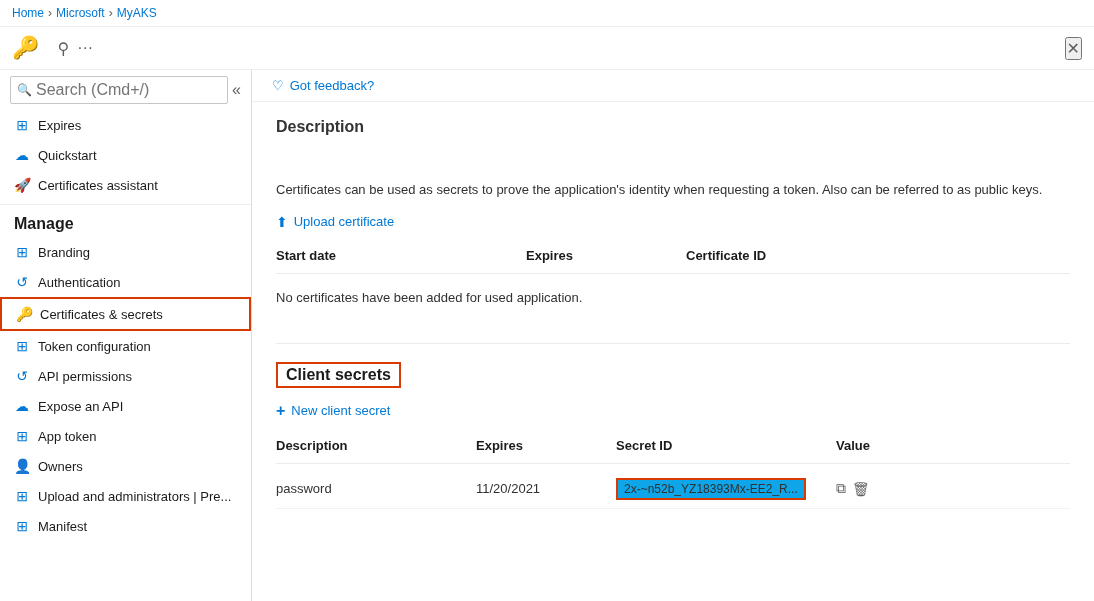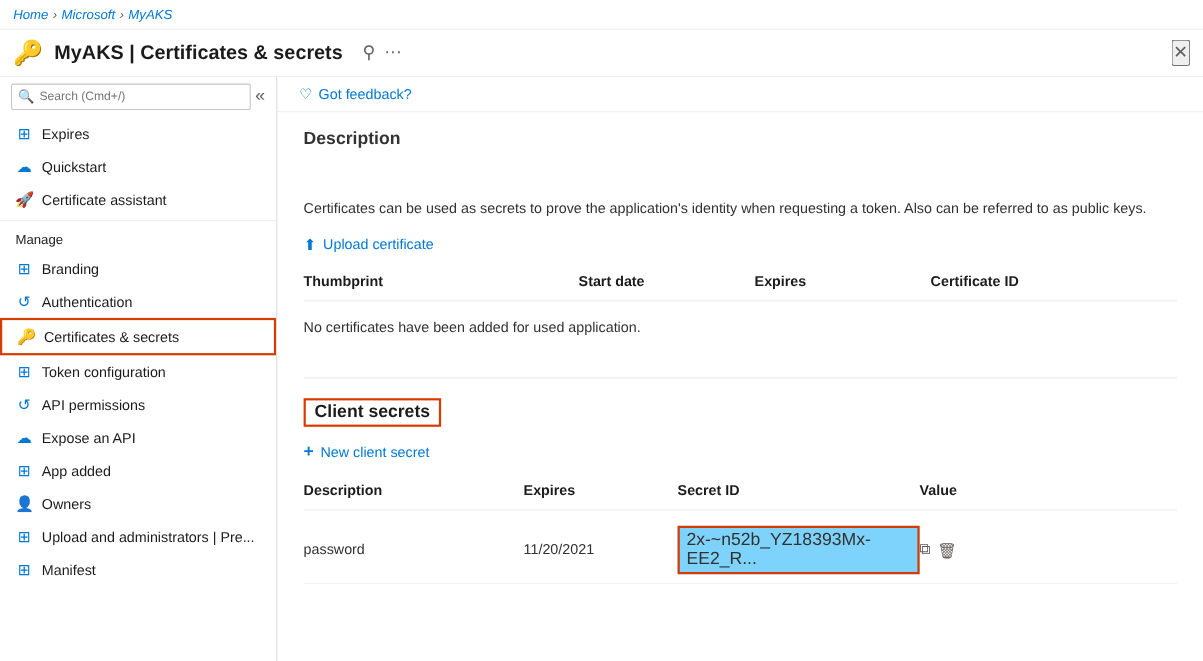--- a/index.html
+++ b/index.html
@@ -1,40 +1,40 @@
 <!DOCTYPE html>
 <html><head>
   <meta charset="utf-8">
   <style>
     * { box-sizing: border-box; margin: 0; padding: 0; }
     body { font-family: 'Segoe UI', Arial, sans-serif; font-size: 13px; color: #333; background: #fff; display: flex; flex-direction: column; height: 601px; overflow: hidden; }
 
     
-    .breadcrumb-bar { display: flex; align-items: flex-end; padding: 6px 12px; font-size: 12px; color: #0078d4; gap: 4px; border-bottom: 1px solid #eee; font-style: italic; }
+    .breadcrumb-bar { display: flex; align-items: flex-end; padding: 6px 12px; font-size: 12px; color: #0078d4; gap: 4px; border-bottom: 1px solid #eee; }
     .breadcrumb-bar span { color: #605e5c; }
     .breadcrumb-bar a { color: #0078d4; text-decoration: none; }
 
     
     .title-bar { display: flex; align-items: center; padding: 8px 12px; gap: 10px; border-bottom: 1px solid #eee; }
     .title-bar .key-icon { font-size: 22px; }
     .title-bar h1 { font-size: 18px; font-weight: 600; color: #1b1b1b; }
     .title-bar .title-actions { display: flex; align-items: center; gap: 8px; margin-left: 8px; color: #605e5c; font-size: 16px; }
     .title-bar .close-btn { margin-left: auto; font-size: 16px; color: #605e5c; cursor: pointer; }
 
     
     .main-layout { display: flex; flex: 1; overflow: hidden; }
 
     
     .sidebar { width: 252px; border-right: 1px solid #ddd; display: flex; flex-direction: column; overflow-y: auto; flex-shrink: 0; }
 
     .nav-item { display: flex; align-items: center; gap: 8px; padding: 7px 14px; cursor: pointer; font-size: 13px; color: #1b1b1b; }
     .nav-item.active { background: #fff; border: 2px solid #d83b01; font-weight: 500; }
     .nav-item .nav-icon { width: 16px; text-align: center; font-size: 14px; }
 
-    .nav-section-label { padding: 10px 14px 4px; font-size: 12px; font-weight: 400; color: #1b1b1b; border-top: 1px solid #eee; margin-top: 4px; }
+    .nav-section-label { padding: 10px 14px 4px; font-size: 16px; font-weight: 700; color: #1b1b1b; border-top: 1px solid #eee; margin-top: 4px; }
 
     
     .content { flex: 1; overflow-y: auto; padding: 0; }
 
     .feedback-bar { display: flex; align-items: center; gap: 6px; padding: 8px 20px; border-bottom: 1px solid #eee; font-size: 13px; color: #0078d4; }
 
     .content-body { padding: 16px 24px; }
 
     .section-title { font-size: 16px; font-weight: 600; margin-bottom: 6px; }
     .section-desc { font-size: 13px; color: #323130; margin-bottom: 14px; line-height: 1.5; margin-top: 44px; }
@@ -52,21 +52,21 @@
 
     .no-data { font-size: 13px; color: #323130; padding: 10px 0 20px; }
 
     .divider { border: none; border-top: 1px solid #edebe9; margin: 18px 0; }
 
     .client-secrets-title { font-size: 16px; font-weight: 600; margin-bottom: 6px; border: 2px solid #d83b01; display: inline-block; padding: 2px 8px; color: #1b1b1b; }
 
     .new-secret-link { display: flex; align-items: center; gap: 6px; color: #0078d4; font-size: 13px; cursor: pointer; margin-bottom: 14px; }
 
     .value-cell { display: flex; align-items: center; gap: 6px; }
-    .value-highlight { border: 2px solid #d83b01; padding: 2px 6px; font-size: 16px; color: #323130; background: #7dd3fc; }
+    .value-highlight { border: 2px solid #d83b01; padding: 2px 6px; font-size: 12px; color: #323130; background: #0ea5e9; }
 
     .secret-id-cell { display: flex; align-items: center; gap: 6px; }
     .copy-icon, .delete-icon { color: #605e5c; font-size: 14px; cursor: pointer; }
 
     
     .icon-blue { color: #0078d4; }
     .icon-yellow { color: #ffb900; }
     .icon-orange { color: #d83b01; }
   </style>
 </head>
@@ -75,52 +75,49 @@
 <div class="breadcrumb-bar">
   <a href="#">Home</a>
   <span>›</span>
   <a href="#">Microsoft</a>
   <span>›</span>
   <a href="#">MyAKS</a>
 </div>
 
 <div class="title-bar">
   <span class="key-icon">🔑</span>
-  <h1>
-    <span>MyAKS</span> | <span>Certificates &amp; secrets</span>
-  </h1>
   <div class="title-actions">
     <span style="cursor:pointer;">⚲</span>
     <span style="cursor:pointer;">···</span>
   </div>
   <button class="close-btn">✕</button>
 </div>
 
 <div class="main-layout">
 
   <div class="sidebar">
     <div style="display:flex; align-items:center; padding: 6px 10px; gap:4px;">
       <div style="flex:1; border:1px solid #c8c6c4; border-radius:2px; display:flex; align-items:center; padding:4px 6px; gap:4px;">
         <span style="color:#605e5c; font-size:12px;">🔍</span>
-        <input type="text" style="border: none; outline: none; font-size: 11px; color: #a16207; width: 100%;" placeholder="Search (Cmd+/)">
+        <input type="text" style="border: none; outline: none; font-size: 16px; color: #a16207; width: 100%;" placeholder="Search (Cmd+/)">
       </div>
       <button style="background:none;border:none;cursor:pointer;font-size:16px;color:#605e5c;">«</button>
     </div>
 
     <div class="nav-item">
       <span class="nav-icon icon-blue">⊞</span>
       <span>Expires</span>
     </div>
     <div class="nav-item">
       <span class="nav-icon icon-blue">☁</span>
       <span>Quickstart</span>
     </div>
     <div class="nav-item">
       <span class="nav-icon icon-orange">🚀</span>
-      <span>Certificate assistant</span>
+      <span>Certificates assistant</span>
     </div>
 
     <div class="nav-section-label">Manage</div>
 
     <div class="nav-item">
       <span class="nav-icon icon-blue">⊞</span>
       <span>Branding</span>
     </div>
     <div class="nav-item">
       <span class="nav-icon icon-blue">↺</span>
@@ -137,21 +134,21 @@
     <div class="nav-item">
       <span class="nav-icon icon-blue">↺</span>
       <span>API permissions</span>
     </div>
     <div class="nav-item">
       <span class="nav-icon icon-blue">☁</span>
       <span>Expose an API</span>
     </div>
     <div class="nav-item">
       <span class="nav-icon icon-blue">⊞</span>
-      <span>App added</span>
+      <span>App token</span>
     </div>
     <div class="nav-item">
       <span class="nav-icon icon-blue">👤</span>
       <span>Owners</span>
     </div>
     <div class="nav-item">
       <span class="nav-icon icon-blue">⊞</span>
       <span>Upload and administrators | Pre...</span>
     </div>
     <div class="nav-item">
@@ -173,21 +170,20 @@
         <div class="section-title">Description</div>
         <div class="section-desc">Certificates can be used as secrets to prove the application's identity when requesting a token. Also can be referred to as public keys.</div>
 
         <div class="upload-link">
           <span style="font-size:14px;">⬆</span>
           <span>Upload certificate</span>
         </div>
 
         <div class="cert-table">
           <div class="table-header">
-            <div class="table-header-cell">Thumbprint</div>
             <div class="table-header-cell">Start date</div>
             <div class="table-header-cell">Expires</div>
             <div class="table-header-cell">Certificate ID</div>
           </div>
           <div class="no-data">No certificates have been added for used application.</div>
         </div>
       </div>
 
       <hr class="divider">
 

